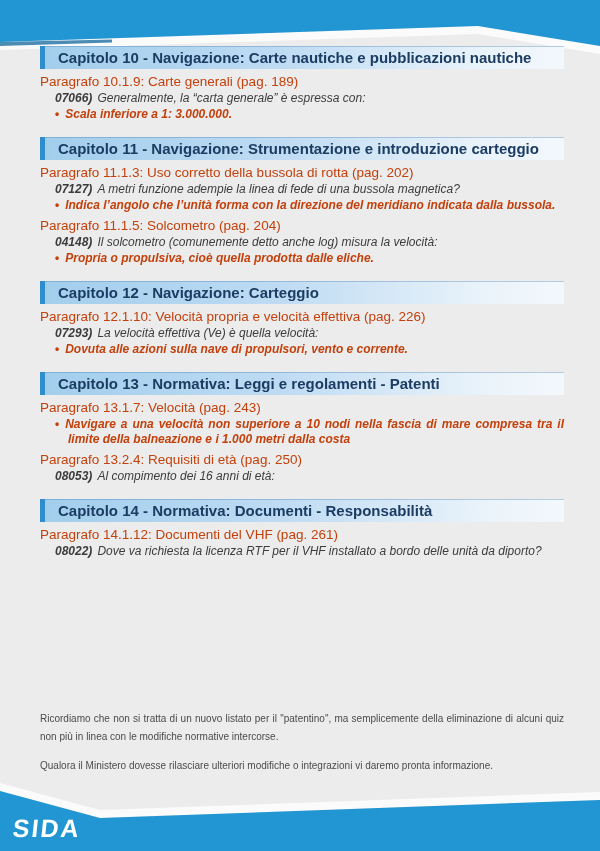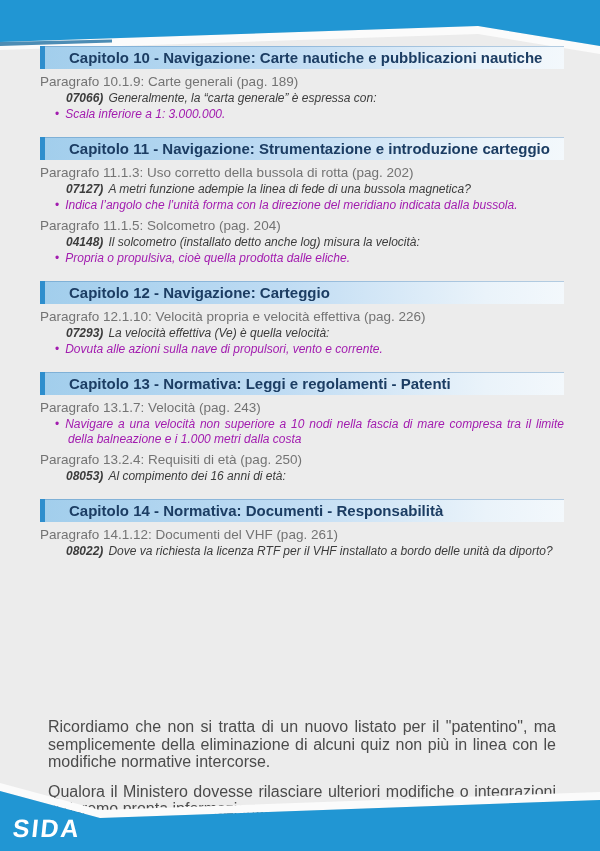--- a/index.html
+++ b/index.html
@@ -11,42 +11,42 @@
   }
   .banner{position:absolute;left:0;width:600px;pointer-events:none;}
   #top-banner{top:0;height:60px;}
   #bottom-banner{top:778px;height:73px;}
   .content{position:absolute;left:40px;top:46px;width:524px;}
   .chapter-bar{
     background:linear-gradient(90deg,#a2ceec 0%,#bedbf3 45%,#eaf3fa 85%,#f3f8fc 100%);
     border-left:5px solid #2e8ecd;
     box-shadow:inset 0 1px 0 rgba(60,120,175,.35);
     color:#1c3d63;font-weight:bold;font-size:15px;line-height:23px;height:23px;
-    padding-left:24px;margin-top:15px;white-space:nowrap;overflow:hidden;
+    padding-left:13px;margin-top:15px;white-space:nowrap;overflow:hidden;
   }
   .chapter-bar.first{margin-top:0;}
   .para-heading{
-    color:#737373;font-size:13.5px;line-height:15px;
+    color:#c2410c;font-size:13.5px;line-height:15px;
     margin-top:5px;margin-bottom:2px;
   }
   .q-line{
-    margin-left:26px;font-style:italic;color:#3c3c3c;
+    margin-left:15px;font-style:italic;color:#3c3c3c;
     font-size:12px;line-height:15px;text-align:justify;
   }
   .q-num{font-weight:bold;margin-right:5px;}
   .answer{
     margin-left:15px;margin-top:1px;
     padding-left:13px;text-indent:-13px;
-    font-style:italic;color:#a21caf;
-    font-size:12px;line-height:15px;text-align:justify;
+    font-style:italic;color:#c2410c;
+    font-size:12px;line-height:15px;text-align:justify;font-weight:bold;
   }
   .answer .bullet{margin-right:6px;font-style:normal;}
   .notes{position:absolute;left:40px;top:710px;width:524px;}
   .note{
-    margin:8px;color:#4b4b4b;font-size:16px;line-height:17.5px;text-align:justify;
+    margin:0;color:#4b4b4b;font-size:10px;line-height:17.5px;text-align:justify;
   }
   .note + .note{margin-top:12px;}
   #sida-logo{
     position:absolute;left:13px;top:814px;
     color:#ffffff;font-weight:bold;font-size:25px;letter-spacing:2px;
     transform:skewX(-6deg);
   }
 </style>
 </head>
 <body>
@@ -73,21 +73,21 @@
   <div class="chapter-bar">Capitolo 11 - Navigazione: Strumentazione e introduzione carteggio</div>
   <div class="para-heading">Paragrafo 11.1.3: Uso corretto della bussola di rotta (pag. 202)</div>
   <div class="q-line">
     <span class="q-num">07127)</span><span>A metri funzione adempie la linea di fede di una bussola magnetica?</span>
   </div>
   <div class="answer">
     <span class="bullet">•</span><span>Indica l’angolo che l’unità forma con la direzione del meridiano indicata dalla bussola.</span>
   </div>
   <div class="para-heading">Paragrafo 11.1.5: Solcometro (pag. 204)</div>
   <div class="q-line">
-    <span class="q-num">04148)</span><span>Il solcometro (installato detto anche log) misura la velocità:</span>
+    <span class="q-num">04148)</span><span>Il solcometro (comunemente detto anche log) misura la velocità:</span>
   </div>
   <div class="answer">
     <span class="bullet">•</span><span>Propria o propulsiva, cioè quella prodotta dalle eliche.</span>
   </div>
 
   <div class="chapter-bar">Capitolo 12 - Navigazione: Carteggio</div>
   <div class="para-heading">Paragrafo 12.1.10: Velocità propria e velocità effettiva (pag. 226)</div>
   <div class="q-line">
     <span class="q-num">07293)</span><span>La velocità effettiva (Ve) è quella velocità:</span>
   </div>

